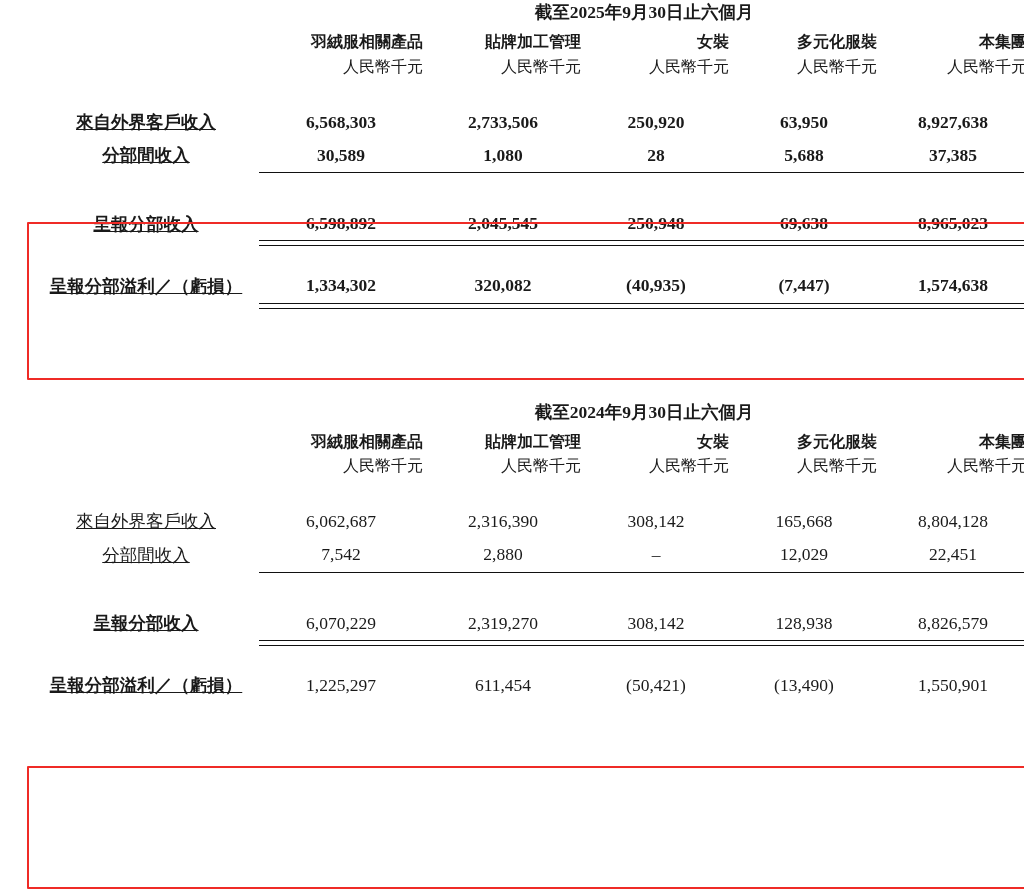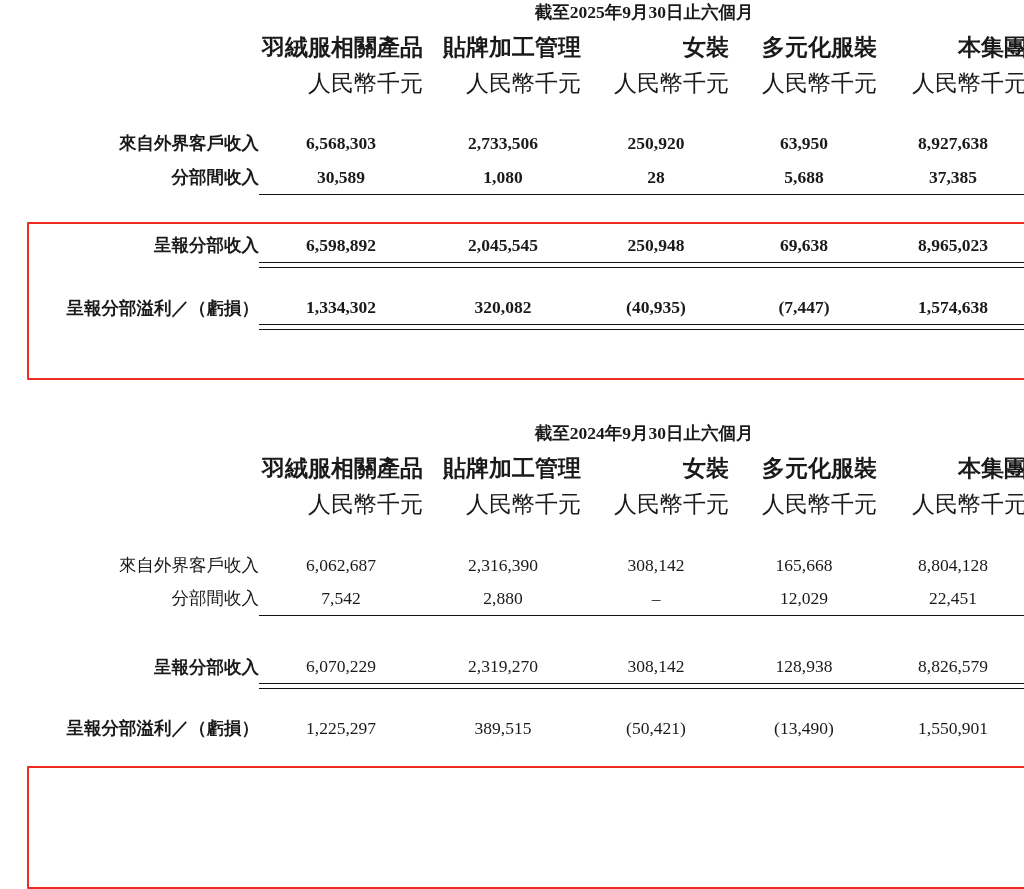--- a/index.html
+++ b/index.html
@@ -40,37 +40,38 @@
     padding: 0;
     vertical-align: bottom;
     font-weight: normal;
   }
   .num {
     text-align: center;
     padding-right: 2px;
     white-space: nowrap;
   }
   .lbl {
-    text-align: right;
+    text-align: center;
     white-space: nowrap;
+    text-decoration: underline;
   }
   .bold { font-weight: bold; }
 
   
   .period-row td {
     text-align: center;
     font-weight: bold;
     font-size: 17.5px;
     padding-bottom: 6px;
   }
 
   .hdr td {
     text-align: right;
     font-weight: bold;
-    font-size: 23px;
+    font-size: 16px;
     padding-right: 2px;
     line-height: 1.55;
     white-space: nowrap;
   }
   .hdr.unit td {
     font-weight: normal;
     font-style: normal;
   }
 
   .spacer-sm td { height: 18px; }
@@ -268,21 +269,21 @@
           <td colspan="6"></td>
         </tr>
 
       <tr class="spacer-sm">
           <td colspan="6"></td>
         </tr>
 
       <tr class="data">
         <td class="lbl bold">呈報分部溢利／（虧損）</td>
         <td class="num">1,225,297</td>
-        <td class="num">389,515</td>
+        <td class="num">611,454</td>
         <td class="num">(50,421)</td>
         <td class="num">(13,490)</td>
         <td class="num">1,550,901</td>
       </tr>
     </tbody>
   </table>
 
   <div class="hl" id="hl-2025"></div>
   <div class="hl" id="hl-2024"></div>
 

